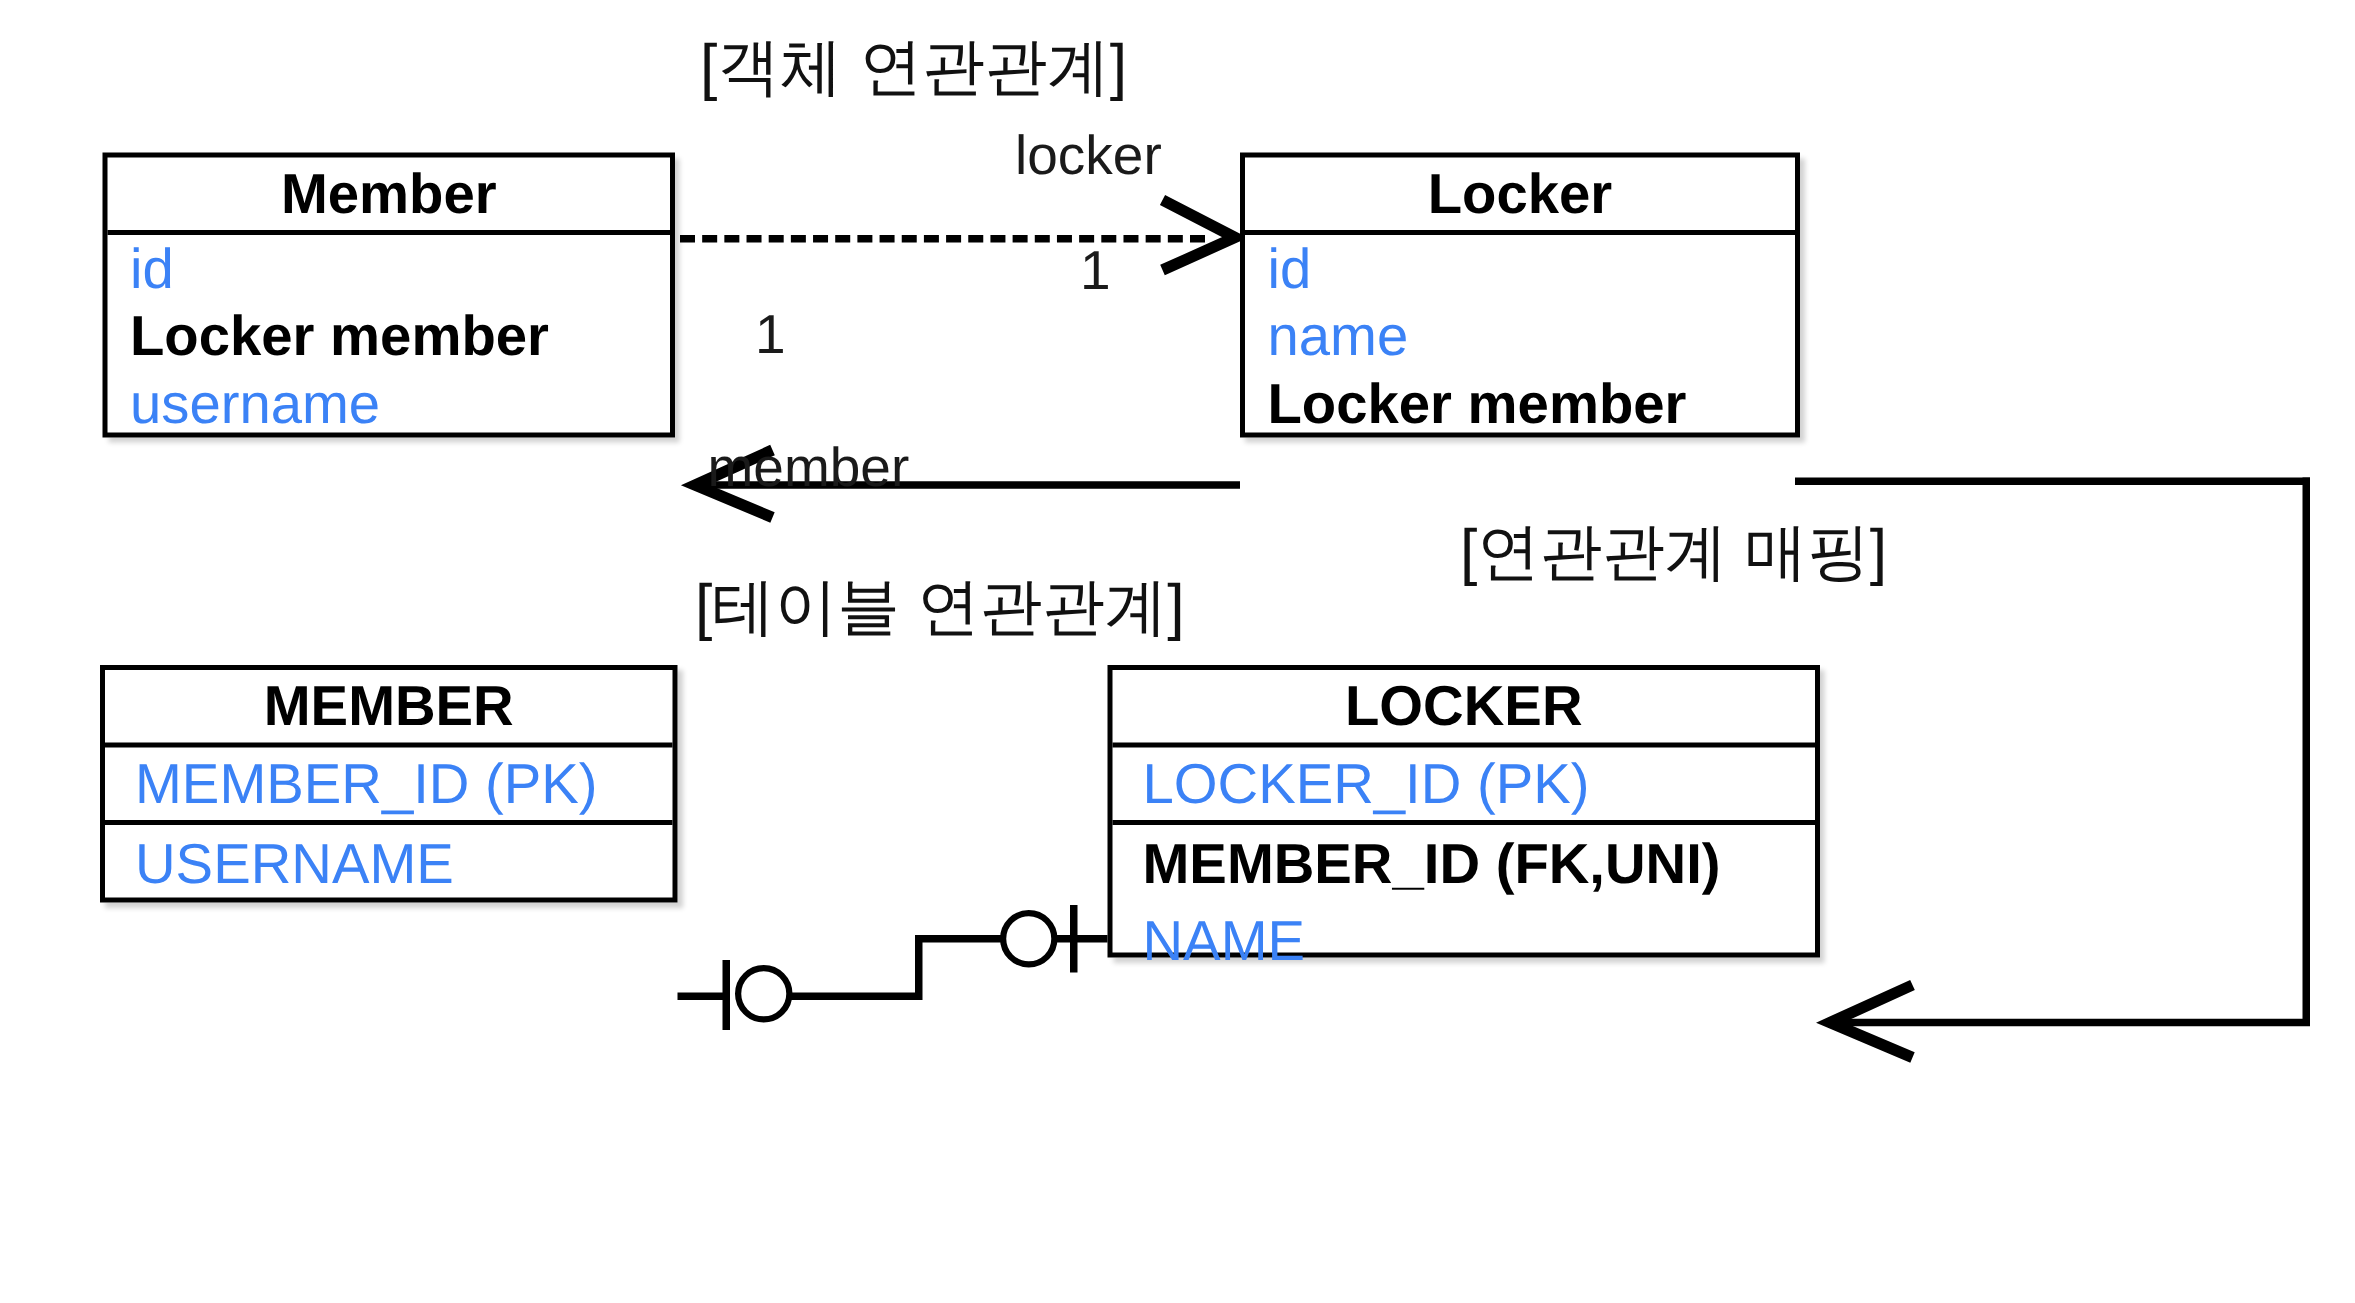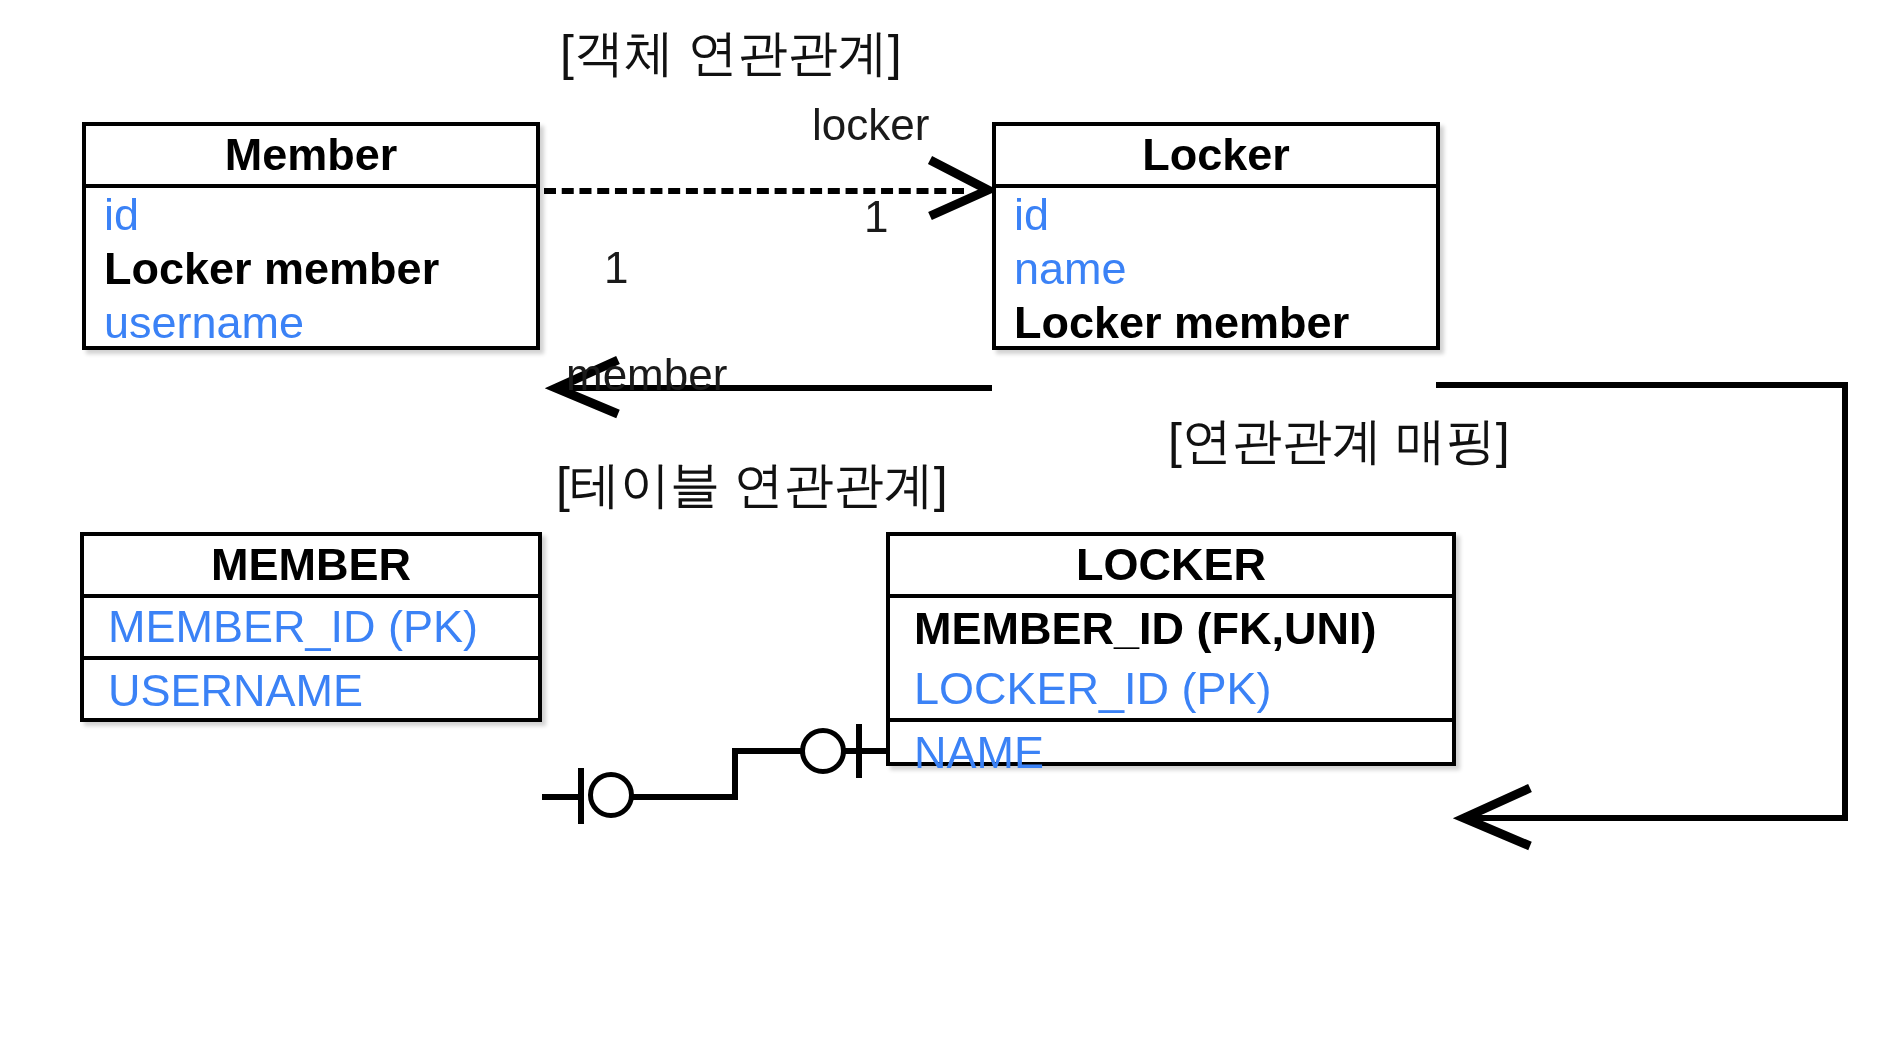--- a/index.html
+++ b/index.html
@@ -142,22 +142,22 @@
     <div class="uml-title">MEMBER</div>
     <div class="uml-attrs">
       <div class="uml-attr ruled">MEMBER_ID (PK)</div>
       <div class="uml-attr">USERNAME</div>
     </div>
   </div>
 
   <div class="uml-box tbl-box" style="left:886px; top:532px; width:570px; height:234px;">
     <div class="uml-title">LOCKER</div>
     <div class="uml-attrs">
+      <div class="uml-attr ruled">LOCKER_ID (PK)</div>
       <div class="uml-attr bold">MEMBER_ID (FK,UNI)</div>
-      <div class="uml-attr ruled">LOCKER_ID (PK)</div>
       <div class="uml-attr">NAME</div>
     </div>
   </div>
 
   <div class="hline" style="left:542px; top:794px; width:40px; height:6px;"></div>
   <div class="vline" style="left:578px; top:768px; width:6px; height:56px;"></div>
   <div class="crow-circle" style="left:588px; top:772px; width:46px; height:46px;"></div>
 
   <div class="hline" style="left:632px; top:794px; width:104px; height:6px;"></div>
 

